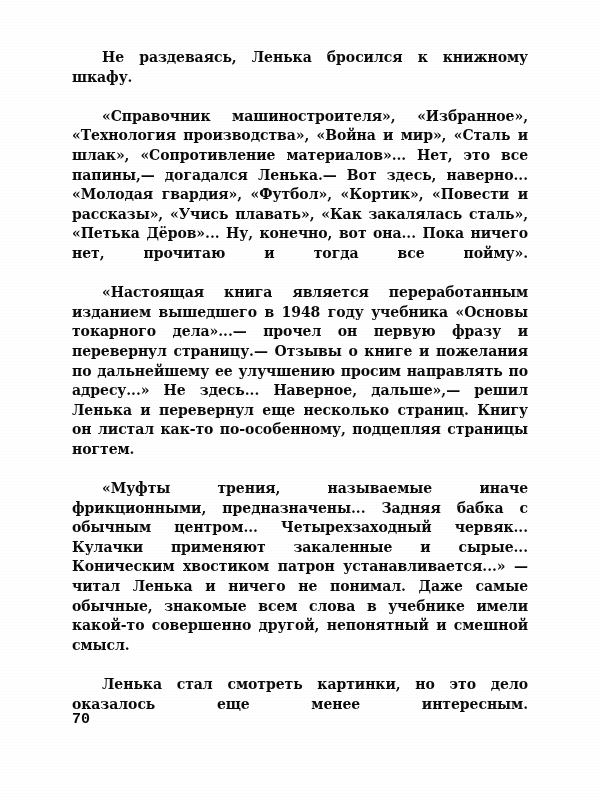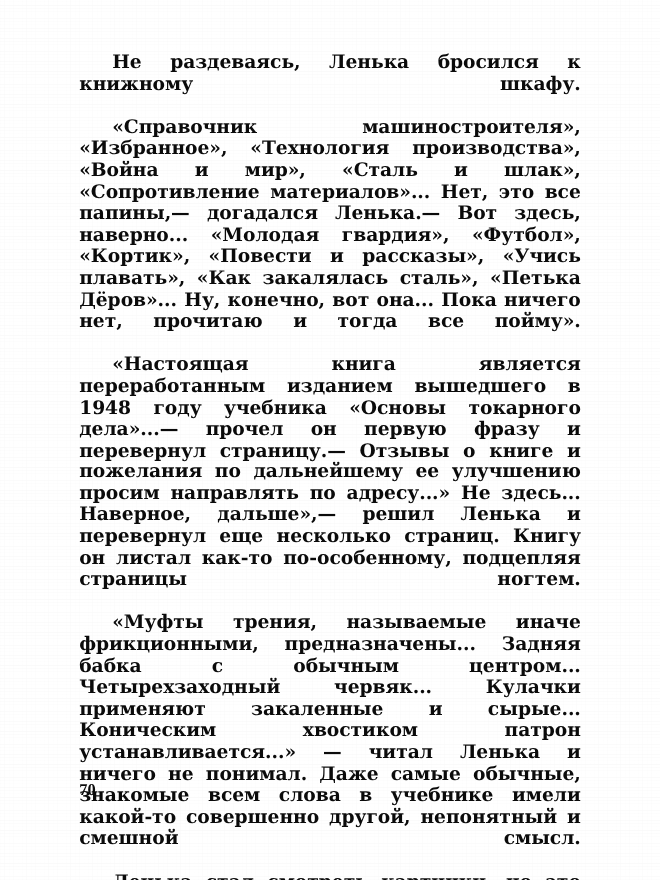--- a/index.html
+++ b/index.html
@@ -18,42 +18,42 @@
     position: absolute;
     left: 72px;
     top: 48px;
     width: 456px;
   }
   p.para {
     margin: 0;
     padding: 0;
     font-family: "DejaVu Serif", "Liberation Serif", serif;
     font-weight: 700;
-    font-size: 17px;
+    font-size: 14px;
     line-height: 19.6px;
     color: #0b0b0b;
     text-align: justify;
     text-justify: inter-word;
     text-indent: 30px;
     word-spacing: 0.2px;
     letter-spacing: -0.05px;
     -webkit-font-smoothing: none;
   }
   
   p.para::after {
     content: "";
     display: inline-block;
     width: 100%;
   }
 
   #pagenum {
     position: absolute;
     left: 72px;
     top: 711px;
-    font-family: Liberation Serif, serif;
+    font-family: Liberation Mono, monospace;
     font-weight: 700;
     font-size: 15px;
     line-height: 17px;
     color: #0b0b0b;
   }
 
   
   #grain {
     position: absolute;
     inset: 0;

